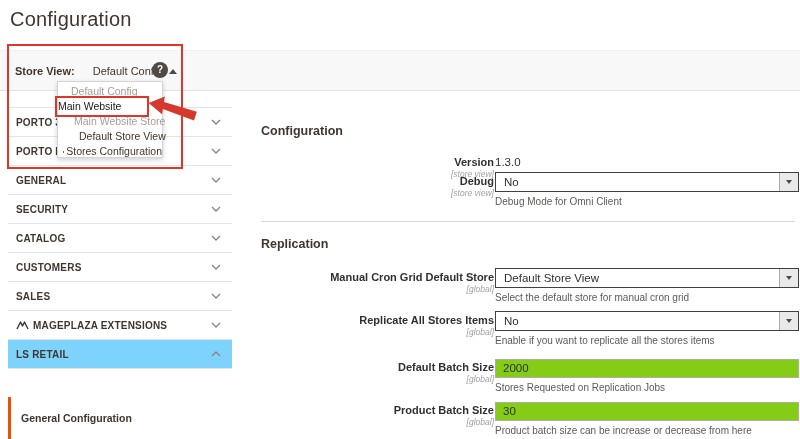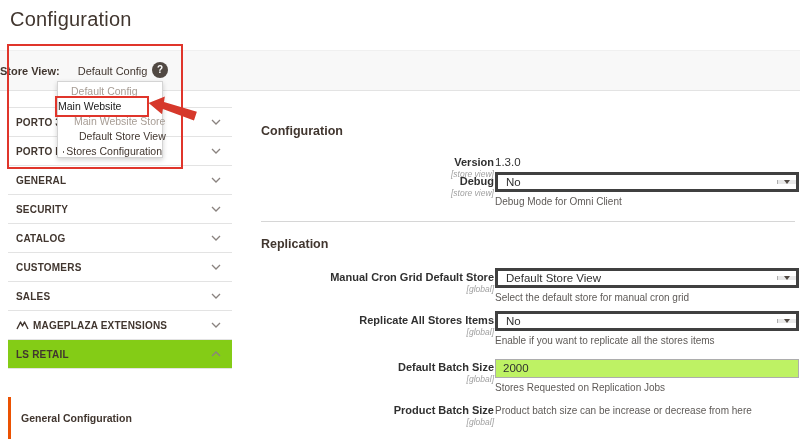--- a/index.html
+++ b/index.html
@@ -7,34 +7,34 @@
     font-family:"Liberation Sans", sans-serif; -webkit-font-smoothing:antialiased; }
 
   
   .page-title { position:absolute; left:10px; top:8px; font-size:20px; font-weight:400;
     color:#41362f; letter-spacing:.2px; }
 
   
   .topbar { position:absolute; left:0; top:50px; width:800px; height:41px;
     background:#f8f8f8; border-top:1px solid #f0f0f0; border-bottom:1px solid #e3e3e3;
     display:flex; align-items:center; }
-  .sv-label { font-size:11px; font-weight:700; color:#41362f; }
+  .sv-label { font-size:11px; font-weight:700; color:#41362f; margin-left:15px; }
   .sv-toggle { display:flex; align-items:center; margin-left:18px; cursor:pointer; }
   .sv-selected { font-size:11px; color:#41362f; }
   .caret-up { width:0; height:0; border-left:4px solid transparent; border-right:4px solid transparent;
     border-bottom:5px solid #514943; margin-left:7px; margin-top:1px; }
   .help-icon { position:absolute; left:152px; top:62px; width:16px; height:16px; border-radius:50%;
     background:#514943; color:#fff; font-size:10px; font-weight:700; text-align:center;
     line-height:16px; cursor:pointer; }
 
   
   .sidebar { position:absolute; left:8px; top:107px; width:224px; border-top:1px solid #e3e3e3; z-index:1; }
   .side-row { height:29px; border-bottom:1px solid #e3e3e3; display:flex; align-items:center;
     justify-content:space-between; padding:0 11px 0 8px; background:#fff; cursor:pointer; }
-  .side-row.expanded { background:#84cc16; }
+  .side-row.expanded { background:#7dd3fc; }
   .side-label { font-size:10px; font-weight:700; color:#41362f; letter-spacing:.2px;
     white-space:nowrap; display:flex; align-items:center; gap:4px; }
   .chev { flex:0 0 auto; }
   .active-item { position:absolute; left:8px; top:397px; width:224px; height:42px;
     border-left:3px solid #eb5202; background:#fff; display:flex; align-items:center;
     padding-left:10px; cursor:pointer; }
   .active-item span { font-size:10.5px; font-weight:600; color:#41362f; }
 
   
   .dropdown { position:absolute; left:57px; top:81px; width:106px; height:77px; background:#fff;
@@ -55,28 +55,28 @@
   
   .content { position:absolute; left:261px; top:0; width:535px; height:439px; z-index:0; }
   .sec-head { position:absolute; left:0; font-size:12.5px; font-weight:700; color:#41362f; }
   .divider { position:absolute; left:0; width:534px; border-top:1px solid #d6d6d6; }
   .f-row { position:absolute; left:16px; width:100%; display:flex; }
   .f-labelcol { width:217px; text-align:right; padding-top:3px; }
   .f-label { font-size:11px; font-weight:700; color:#303030; line-height:12px; display:block; }
   .f-scope { font-size:8.5px; color:#a1a1a1; line-height:10px; display:block; margin-top:1px;font-style:italic; }
   .f-fieldcol { margin-left:1px; width:304px; }
   .f-value { font-size:11.5px; color:#303030; padding-top:3px; display:block; }
-  .sel { display:flex; height:20px; border:3px solid #404040; background:#fff; cursor:pointer;align-items:center; }
+  .sel { display:flex; height:20px; border:1px solid #404040; background:#fff; cursor:pointer; }
   .sel-text { flex:1; padding:0 8px; line-height:18px; font-size:11.5px; color:#303030;
     white-space:nowrap; overflow:hidden; }
   .sel-arrow { width:19px; border-left:1px solid #adadad; background:#e9e9e9;
     display:flex; align-items:center; justify-content:center; }
   .sel-caret { width:0; height:0; border-left:3.5px solid transparent; border-right:3.5px solid transparent;
     border-top:4px solid #514943; }
-  .inp { width:100%; height:19px; border:1px solid #adadad; background:#bef264; padding:0 7px;
+  .inp { width:100%; height:19px; border:1px solid #adadad; background:#84cc16; padding:0 7px;
     font-size:11.5px; color:#303030; font-family:"Liberation Sans", sans-serif; }
   .helper { font-size:10px; color:#5e5a57; margin-top:4px; display:block; }
 </style>
 </head>
 <body>
 
 <div class="page-title">Configuration</div>
 
 <div class="topbar">
   <span class="sv-label">Store View:</span>
@@ -226,20 +226,21 @@
       <span class="helper">Stores Requested on Replication Jobs</span>
     </div>
   </div>
 
   <div class="f-row" style="top:401px">
     <div class="f-labelcol">
       <span class="f-label">Product Batch Size</span>
       <span class="f-scope">[global]</span>
     </div>
     <div class="f-fieldcol">
+      <input class="inp" type="text" value="30" style="">
       <span class="helper">Product batch size can be increase or decrease from here</span>
     </div>
   </div>
 </div>
 
 <div class="dropdown">
   <div class="dd-item dd-muted" style="padding-left:13px">Default Config</div>
   <div class="dd-item dd-black" style="">Main Website</div>
   <div class="dd-item dd-muted" style="padding-left:16px">Main Website Store</div>
   <div class="dd-item dd-dark" style="padding-left:21px">Default Store View</div>

